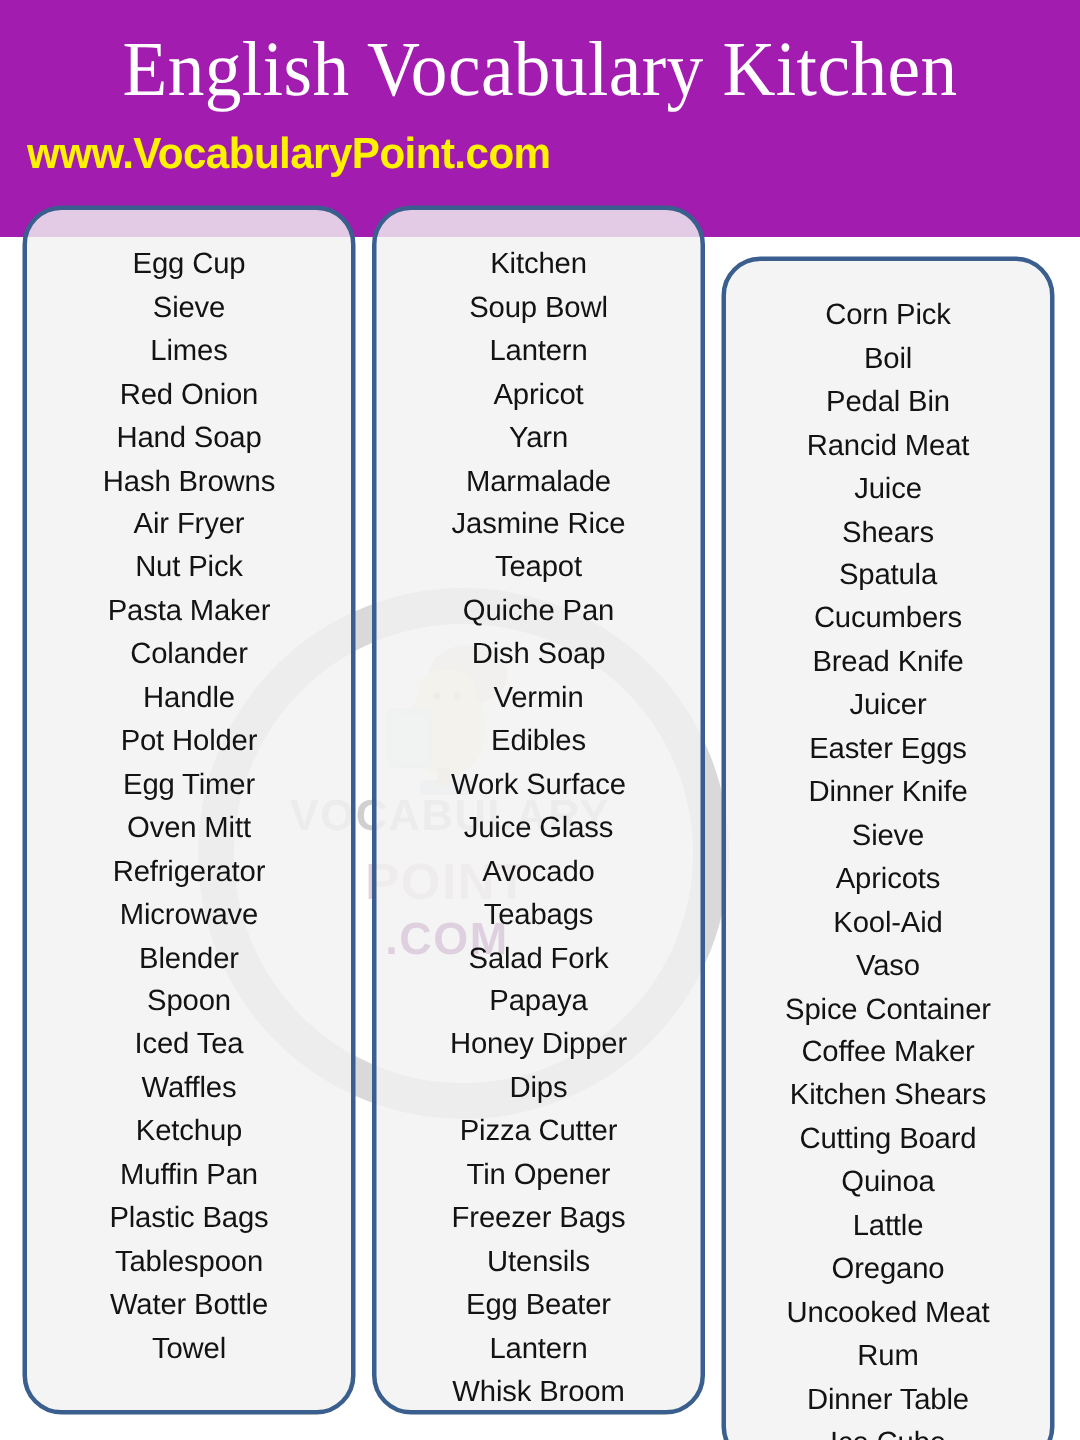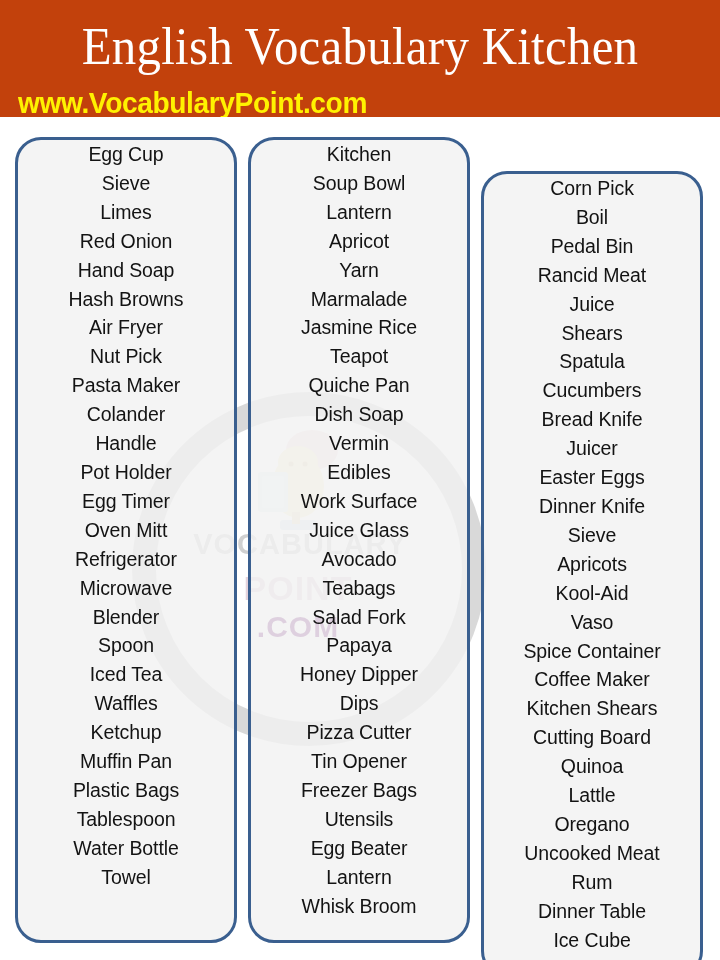--- a/index.html
+++ b/index.html
@@ -14,22 +14,22 @@
     font-family: "Liberation Sans", sans-serif;
     position: relative;
   }
 
   
   .header {
     position: absolute;
     left: 0;
     top: 0;
     width: 720px;
-    height: 117px;
-    background: #c2410c;
+    height: 158px;
+    background: #a21caf;
     overflow: hidden;
   }
   .header-title {
     position: absolute;
     left: 0;
     top: 17px;
     width: 720px;
     text-align: center;
     color: #ffffff;
     font-family: "Liberation Serif", "DejaVu Serif", serif;
@@ -141,20 +141,21 @@
   }
   .card {
     position: absolute;
     top: 0;
     width: 222px;
     height: 806px;
     background: rgba(242,242,242,0.82);
     border: 3px solid #3a5f8f;
     border-radius: 26px;
     box-sizing: border-box;
+    padding-top: 22px;
     overflow: hidden;
   }
   .card.c1 { left: 15px; }
   .card.c2 { left: 248px; }
   .card.c3 { left: 481px; margin-top: 34px; }
 
   .word {
     display: block;
     text-align: center;
     font-family: "Liberation Sans", sans-serif;

